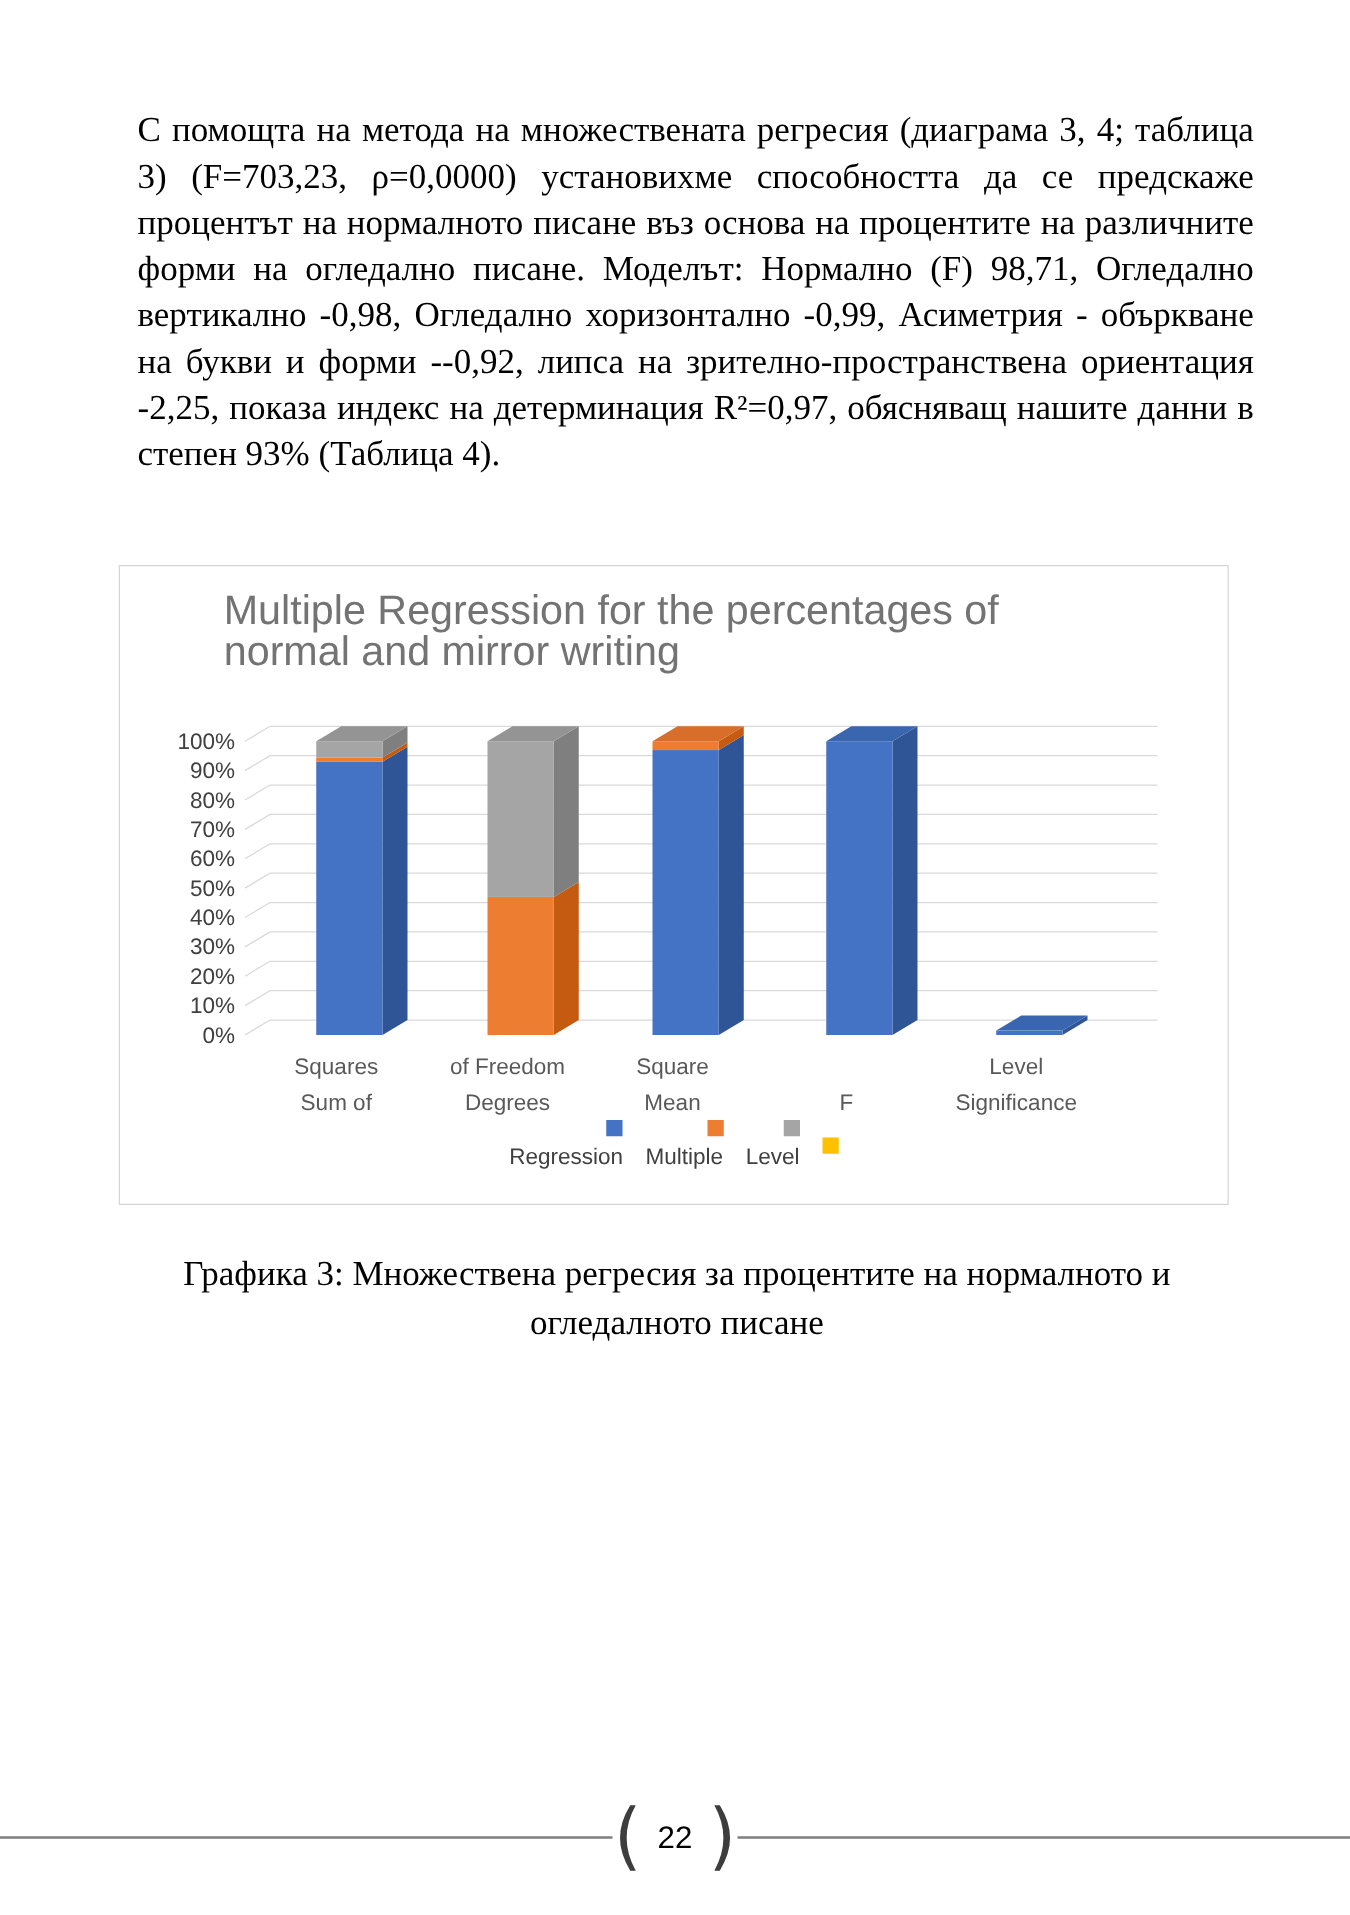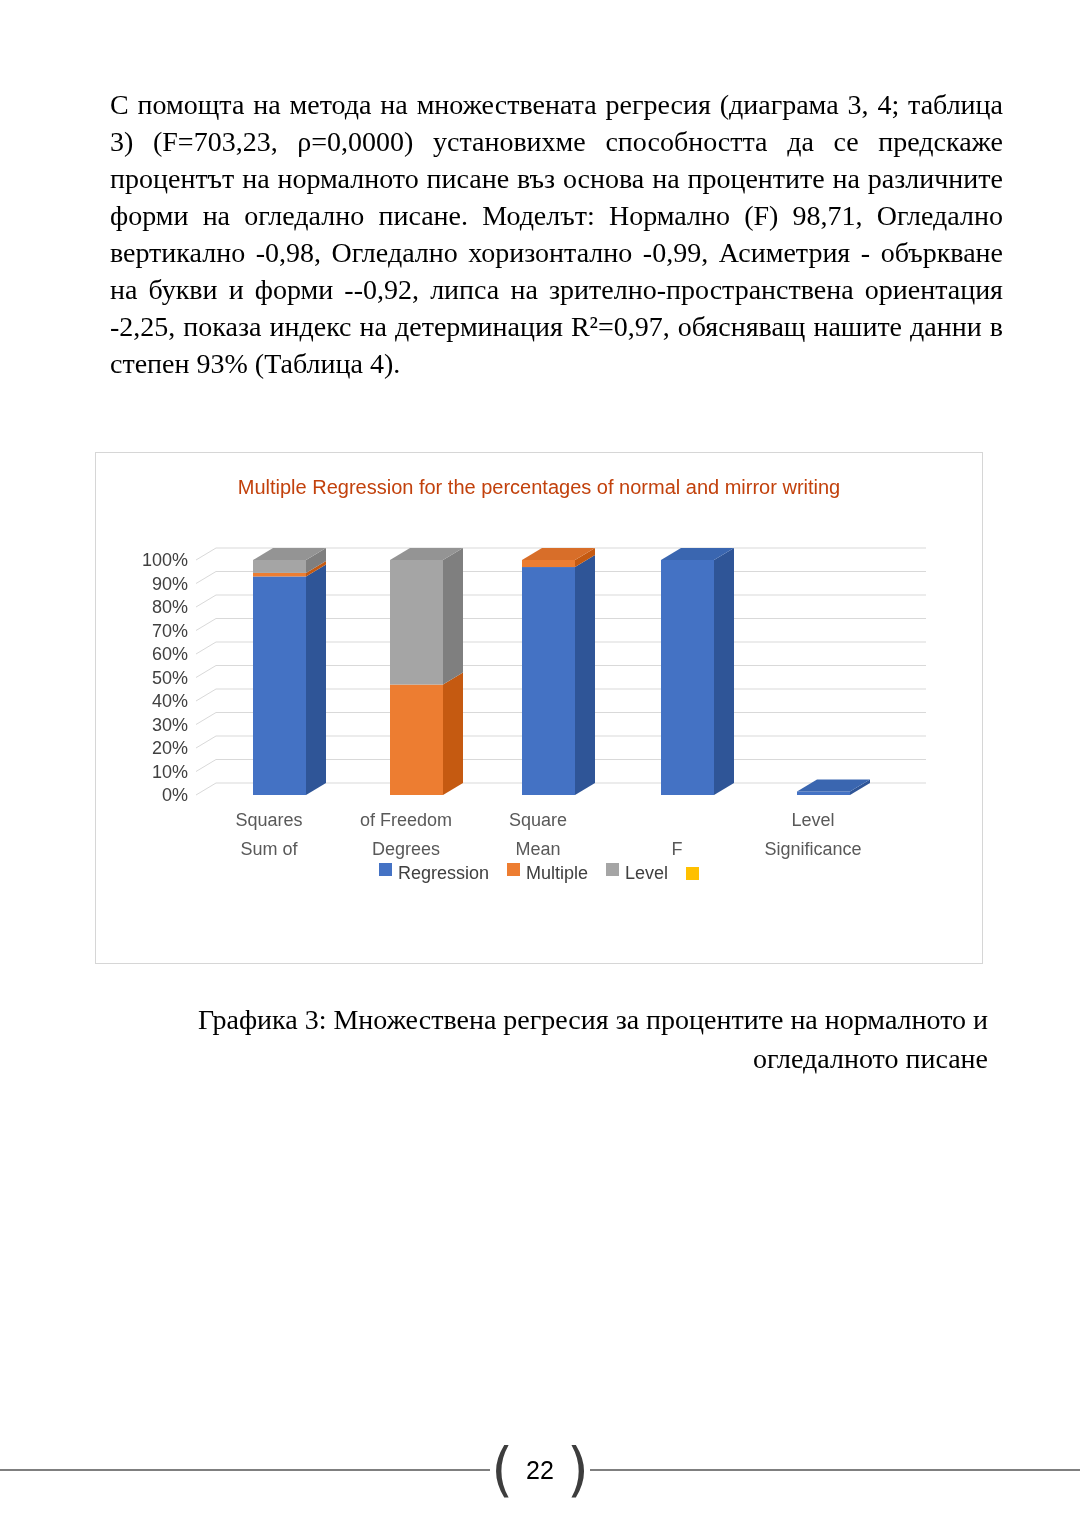--- a/index.html
+++ b/index.html
@@ -10,33 +10,33 @@
   .para{
     position:absolute;left:110px;top:86px;width:893px;margin:0;
     font-size:28px;line-height:37px;text-align:justify;
   }
   .chart-box{
     position:absolute;left:95px;top:452px;width:888px;height:512px;
     border:1px solid #d6d6d6;background:#fff;box-sizing:border-box;
     font-family:"Liberation Sans", sans-serif;overflow:hidden;
   }
   .chart-title{
-    margin:18px auto 0 auto;width:720px;text-align:center;
-    color:#c2410c;font-size:20px;line-height:33px;
+    margin:18px auto 0 auto;width:720px;
+    color:#737373;font-size:33px;line-height:33px;
   }
   #chart-svg{display:block;margin-top:4px;}
   .legend{
     display:flex;justify-content:center;align-items:center;gap:18px;
     margin-top:0px;font-size:18px;color:#404040;
   }
-  .lg-item{display:flex;align-items:flex-start;gap:6px;}
+  .lg-item{display:flex;align-items:flex-end;gap:6px;flex-direction:column;}
   .swatch{width:13px;height:13px;display:inline-block;}
   .caption{
     position:absolute;left:95px;top:1000px;width:893px;margin:0;
-    font-size:28px;line-height:39px;text-align:right;
+    font-size:28px;line-height:39px;text-align:center;
   }
   .footer{
     position:absolute;left:0;right:0;top:1440px;height:60px;
     display:flex;align-items:center;
   }
   .rule{flex:1;height:2px;background:#7f7f7f;}
   .bracket{
     font-family:"DejaVu Sans", sans-serif;font-size:56px;line-height:56px;
     color:#3d3d3d;display:inline-block;transform:scaleY(1.05);margin:0 1px;
   }

